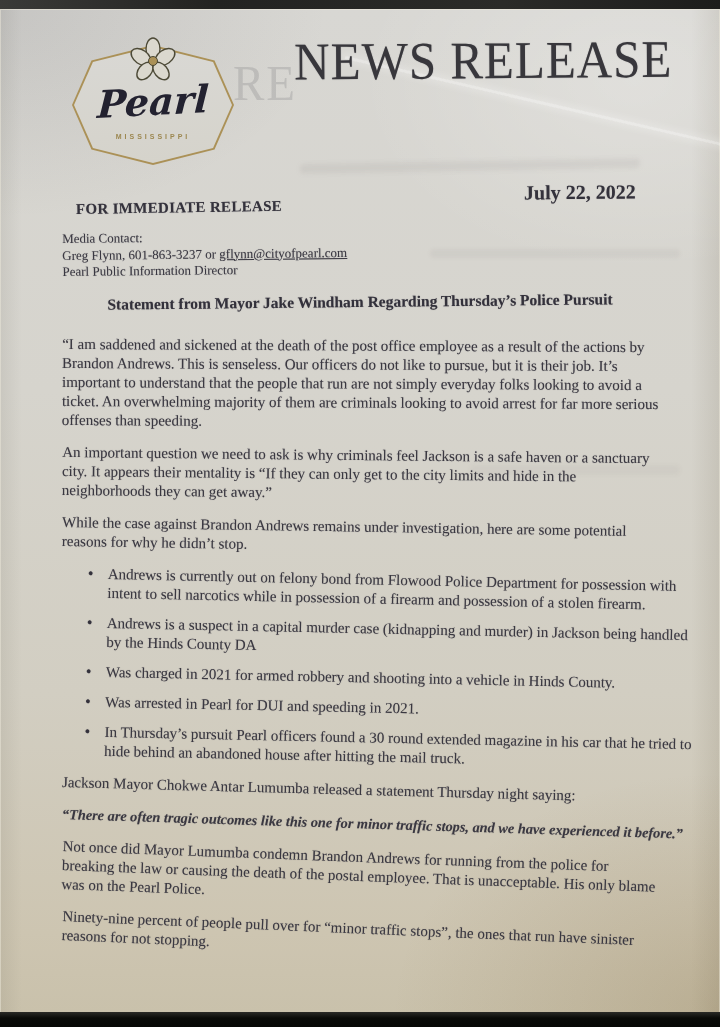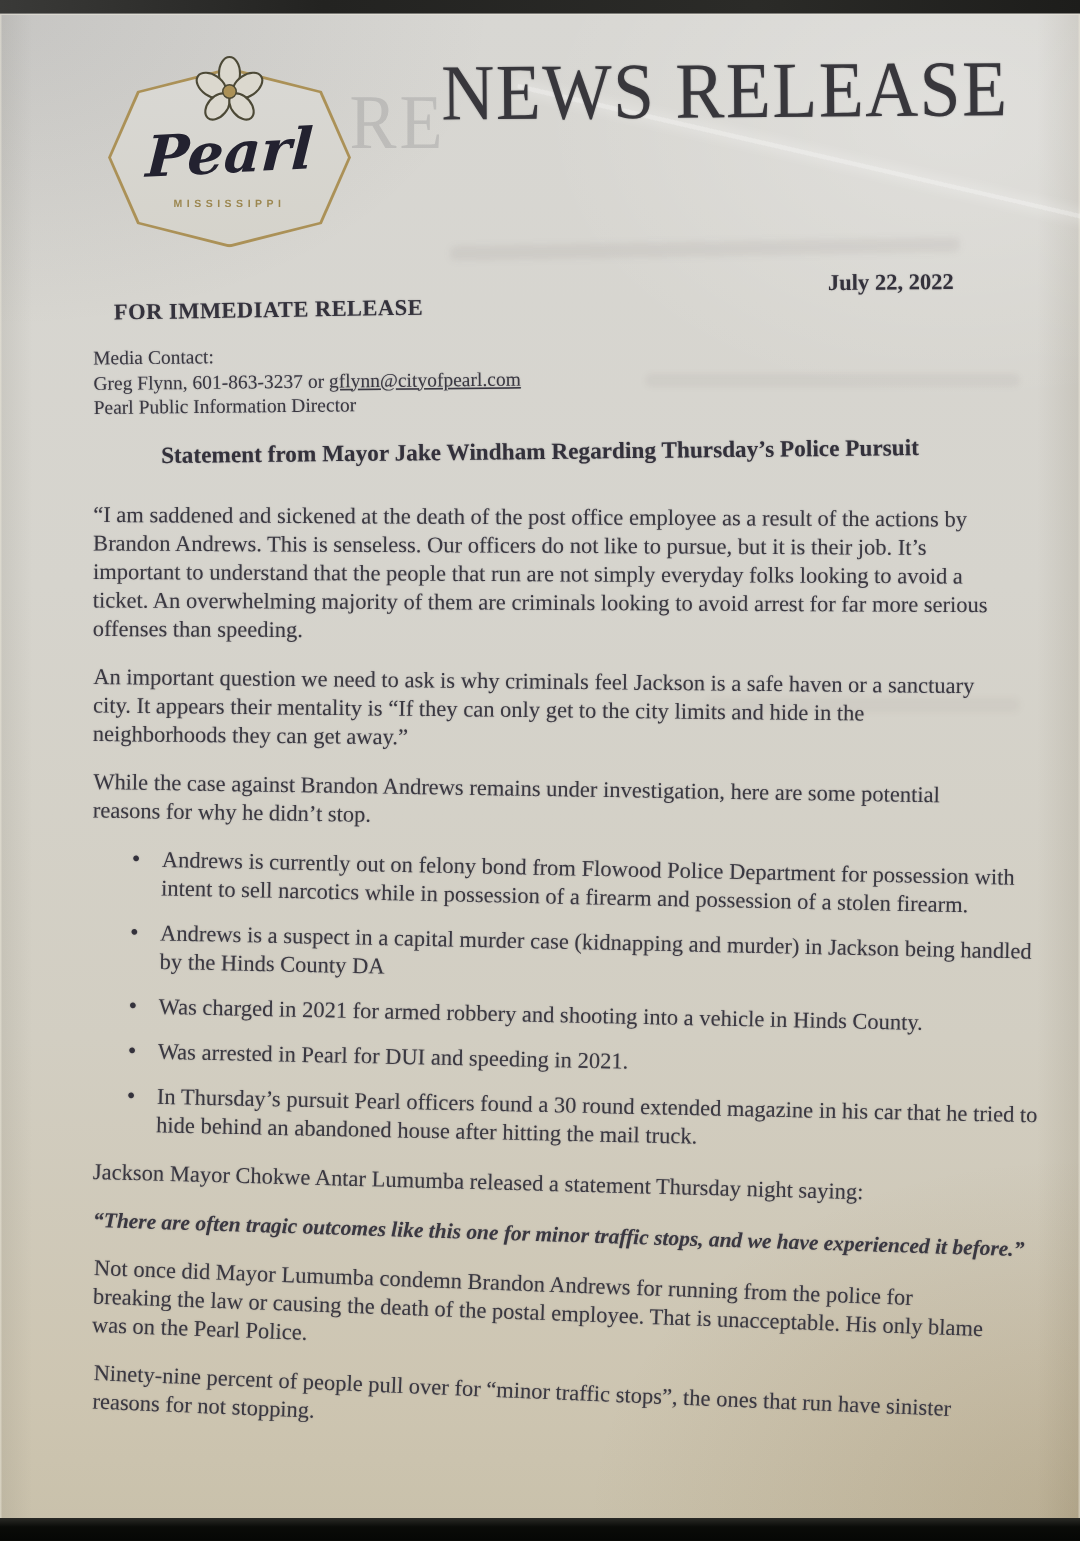--- a/index.html
+++ b/index.html
@@ -68,21 +68,21 @@
   
   .masthead{
     position:absolute;left:294px;top:22px;width:400px;margin:0;
     font-size:49px;font-weight:normal;color:#38373c;letter-spacing:1px;
     transform:scaleY(1.08) rotate(-0.4deg);transform-origin:left top;
     text-shadow:0 0 1px rgba(56,55,60,0.45);
     white-space:nowrap;
   }
   .date-line{
     position:absolute;right:84px;top:172px;
-    font-size:15px;font-weight:bold;color:#34323c;
+    font-size:20px;font-weight:bold;color:#34323c;
     transform:rotate(-0.5deg);
     text-shadow:0 0 1px rgba(52,50,60,0.4);
   }
   .for-immediate{
     position:absolute;left:76px;top:192px;
     font-size:15px;font-weight:bold;color:#34323c;letter-spacing:0.3px;
     transform:rotate(-0.9deg);transform-origin:left center;
     text-shadow:0 0 1px rgba(52,50,60,0.4);
   }
   .contact{

